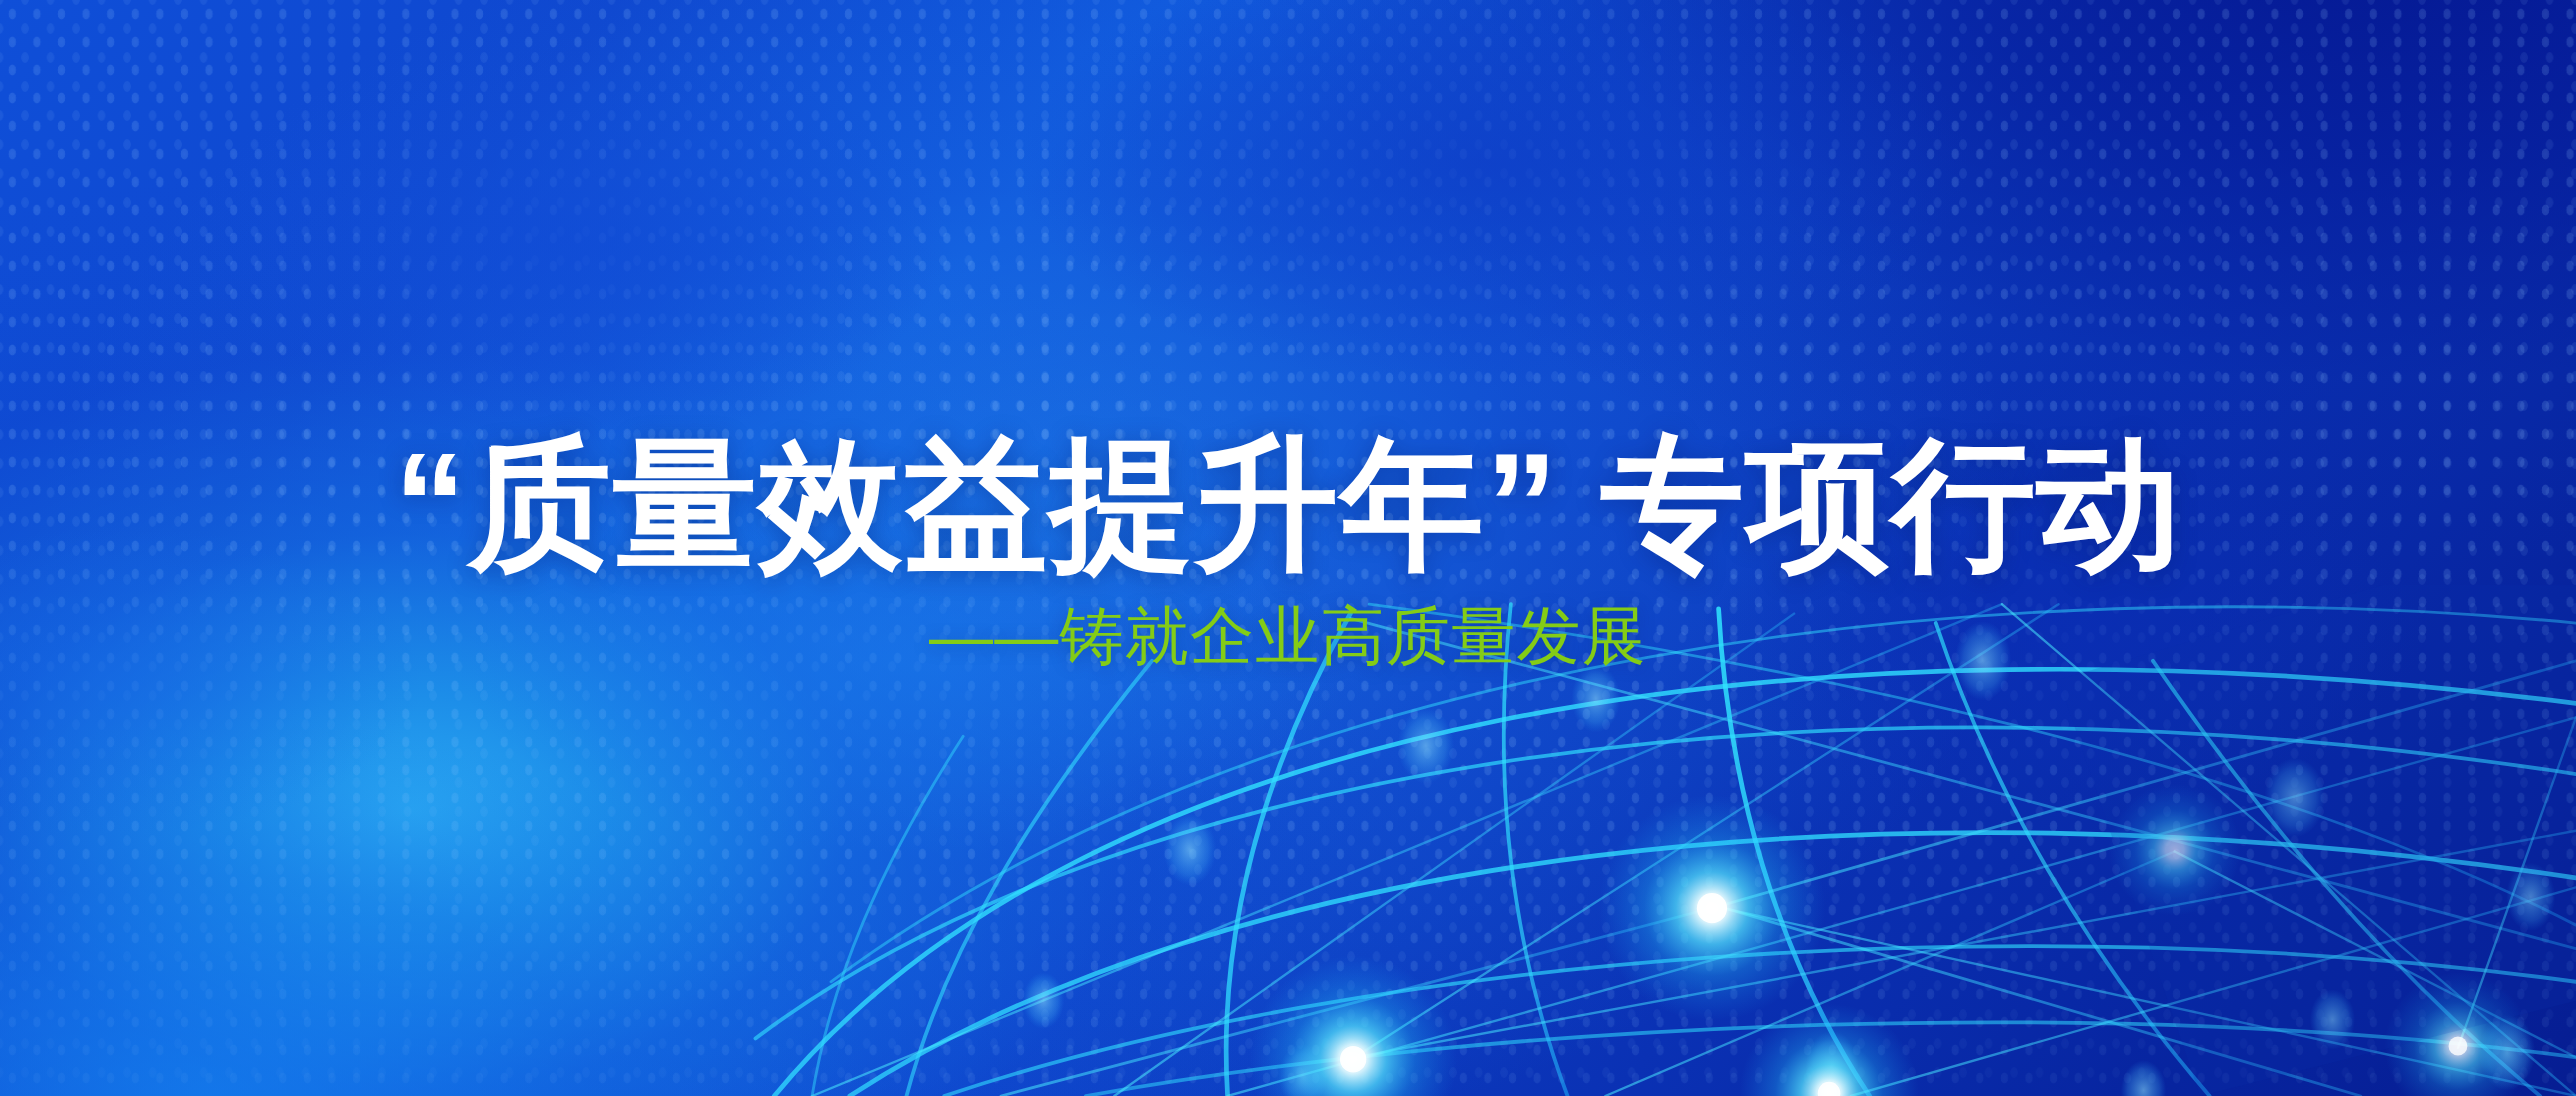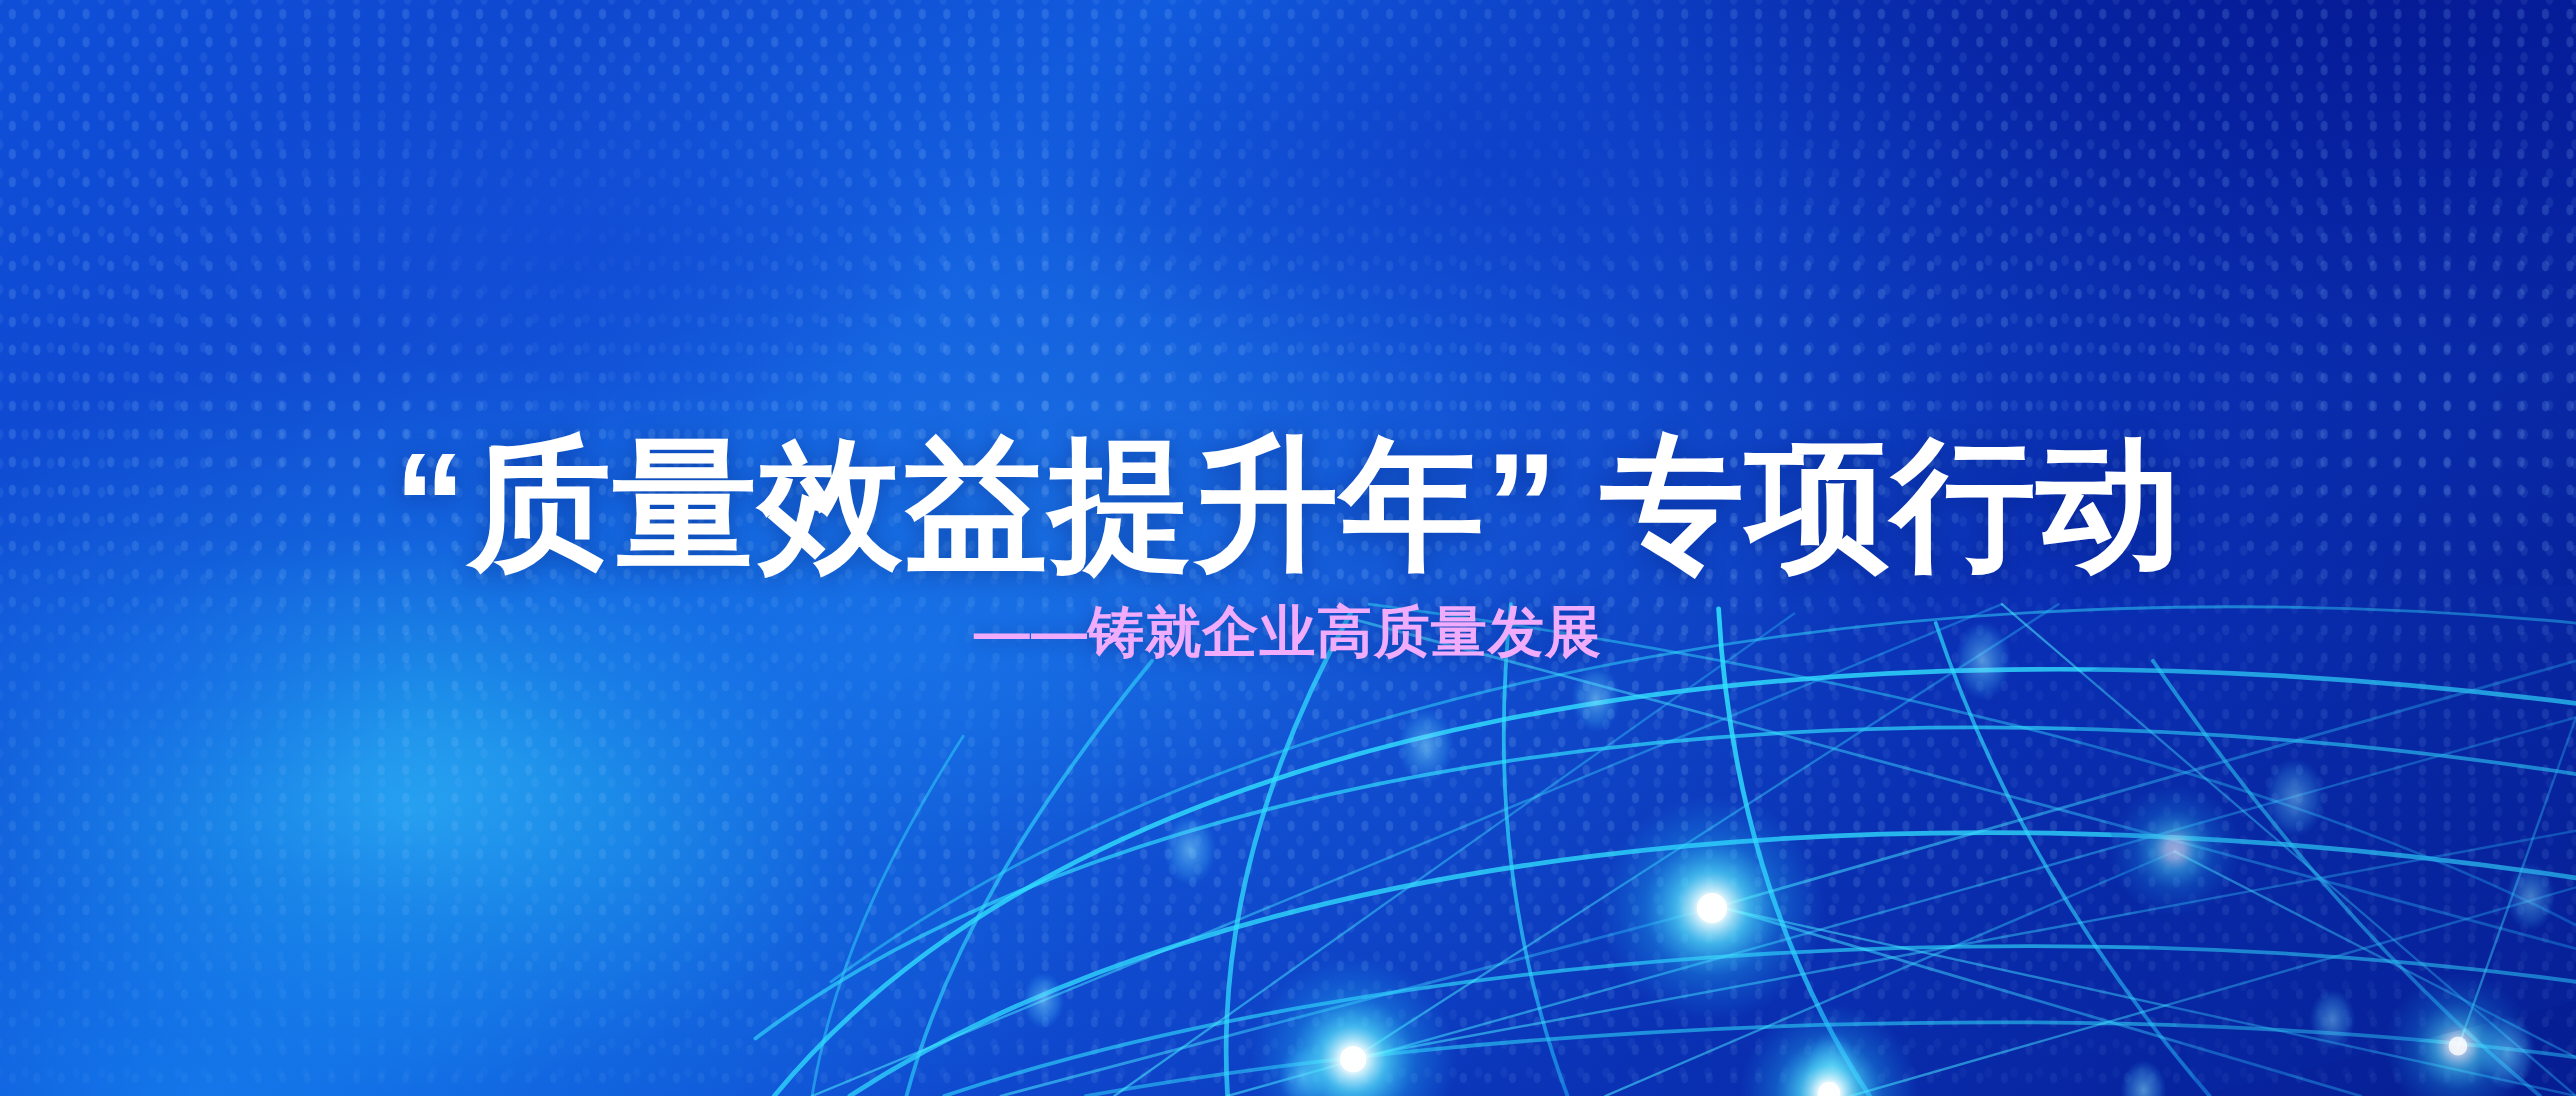--- a/index.html
+++ b/index.html
@@ -111,24 +111,24 @@
     color: #ffffff;
     font-size: 144px;
     line-height: 1.04;
     font-weight: 700;
     letter-spacing: 0.01em;
     white-space: nowrap;
     text-shadow: 0 2.8px 24.6px rgba(3,25,110,0.38);
   }
   .subtitle {
     margin-top: 21px;
-    color: #f0abfc;
-    font-size: 56px;
+    color: #84cc16;
+    font-size: 64px;
     line-height: 1.1;
-    font-weight: 700;
+    font-weight: 400;
     letter-spacing: 0.02em;
     white-space: nowrap;
     text-shadow: 0 1.9px 17px rgba(3,25,110,0.34);
   }
 </style>
 </head>
 <body>
 
 <div id="banner">
 

